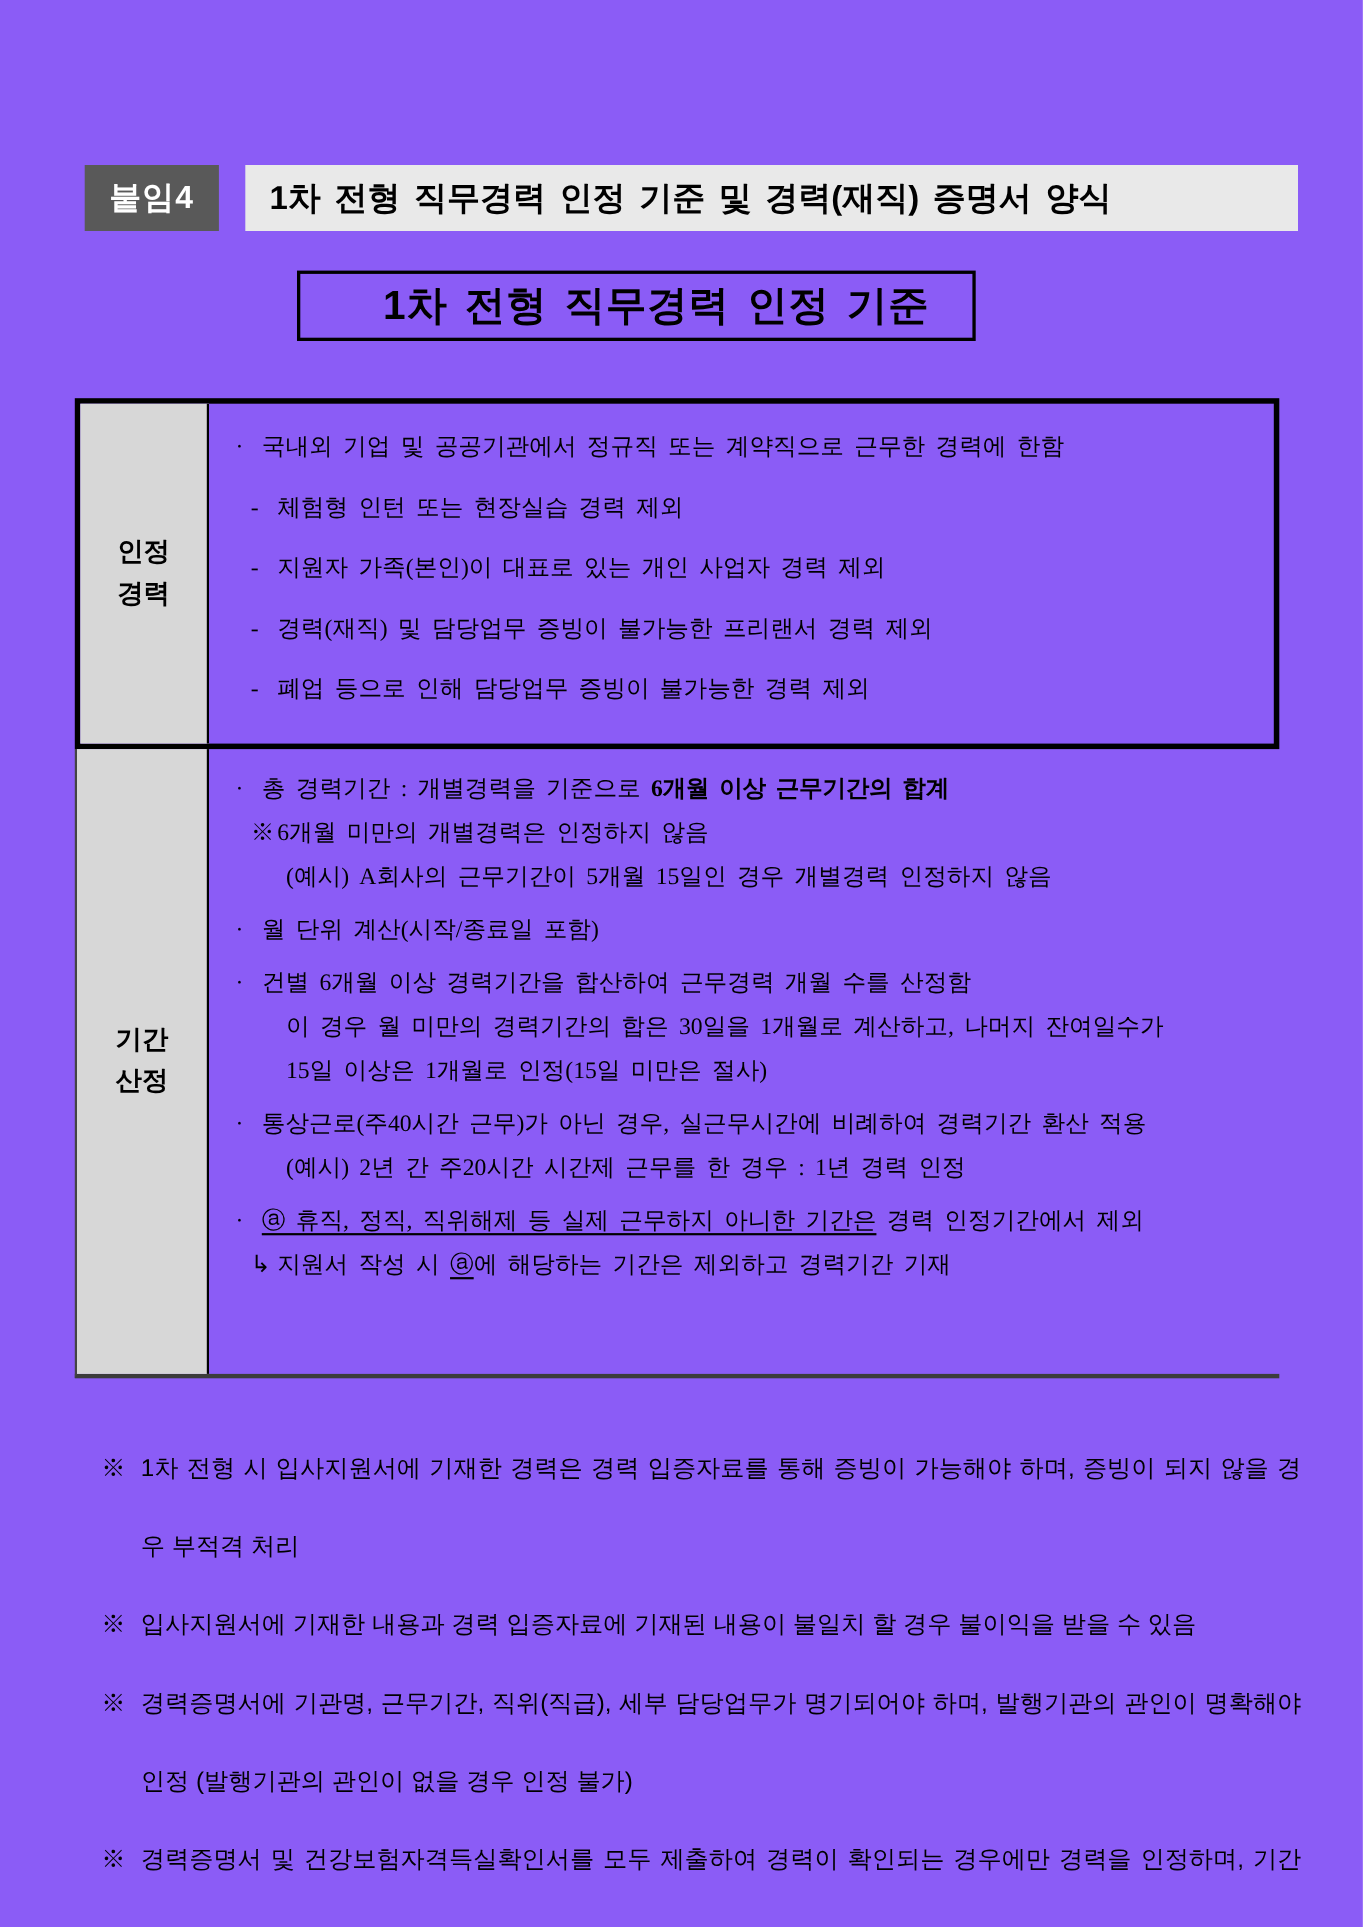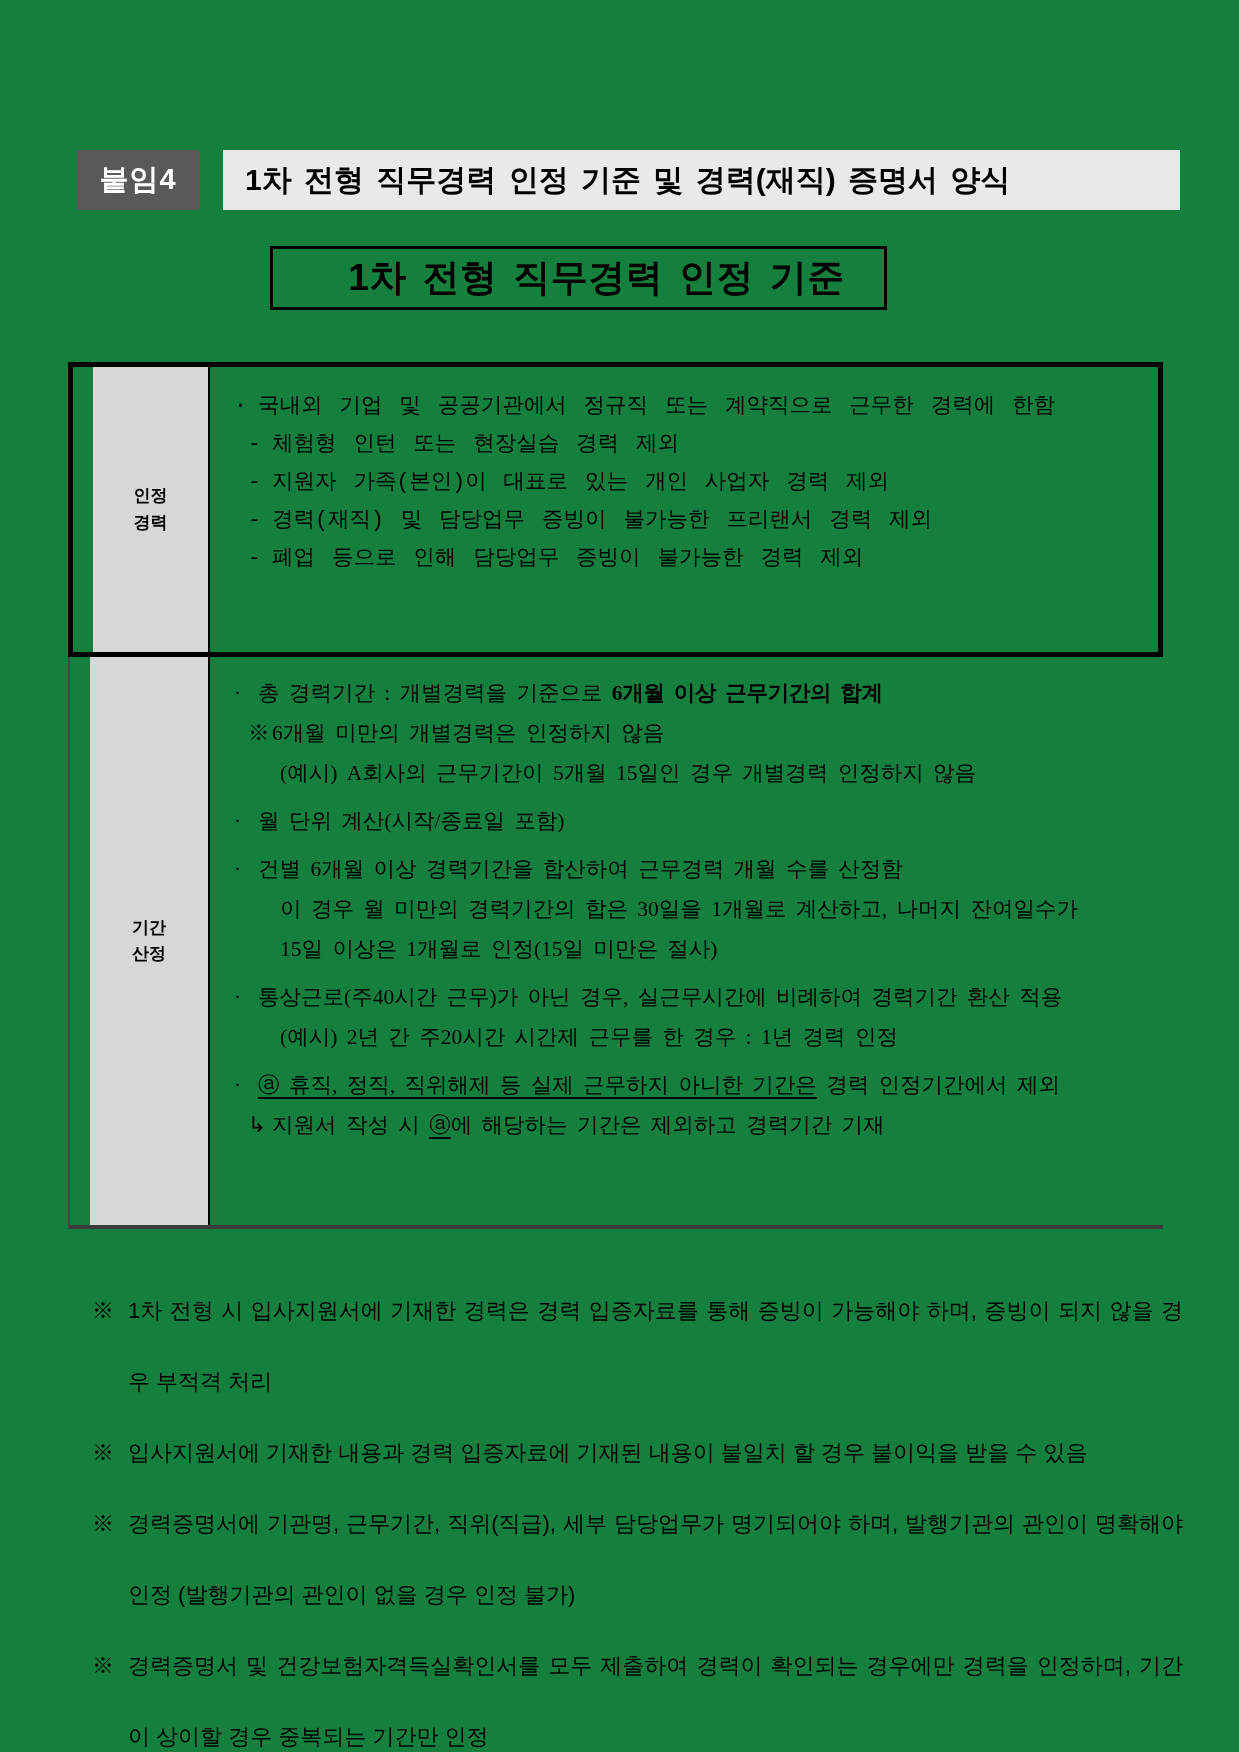--- a/index.html
+++ b/index.html
@@ -6,21 +6,21 @@
     --badge_bg:#595959;
     --titlebar_bg:#e9e9e9;
     --cell_bg:#d7d7d7;
     --highlight_bg:#f2f2f2;
   }
   html,body{margin:0;padding:0;}
   body{
     width:1239px;height:1752px;background:#ffffff;color:#000;
     font-family:"Liberation Sans",sans-serif;
   }
-  .page{position:relative;width:1239px;height:1752px;overflow:hidden;background:#15803d;}
+  .page{position:relative;width:1239px;height:1752px;overflow:hidden;background:#8b5cf6;}
 
   
   .header-row{display:flex;align-items:stretch;gap:24px;margin:150px 59px 0 77px;height:60px;}
   .badge{
     width:122px;flex-shrink:0;background:var(--badge_bg);color:#fff;
     font-weight:bold;font-size:29px;letter-spacing:1px;
     display:flex;align-items:center;justify-content:center;
   }
   .title-bar{
     flex:1;background:var(--titlebar_bg);
@@ -37,31 +37,31 @@
   }
 
   
   .ctable{margin:52px 0 0 68px;width:1095px;}
   .trow{display:flex;box-sizing:border-box;}
   .row1{border:5px solid #000;min-height:295px;}
   .row2{border-left:2px solid #444;border-bottom:4px solid #3c3c3c;min-height:572px;}
   .hcell{
     background:var(--cell_bg);flex-shrink:0;
     display:flex;align-items:center;justify-content:center;text-align:center;
-    font-family:"Liberation Serif",serif;font-weight:bold;font-size:17px;
-    line-height:1.55;white-space:pre-line;margin-left:20px;
+    font-family:"Liberation Serif",serif;font-weight:bold;font-size:24px;
+    line-height:1.55;white-space:pre-line;
   }
   .row1 .hcell{width:115px;border-right:2px solid #000;}
   .row2 .hcell{width:118px;border-right:2px solid #000;}
   .ccell{
     flex:1;box-sizing:border-box;padding:10px 8px 10px 24px;
     font-family:"Liberation Serif",serif;font-size:21.5px;word-spacing:4px;
   }
   .line{white-space:nowrap;}
-  .r1 .line{line-height:30px;margin:8px 0;font-family:Liberation Mono, monospace;}
+  .r1 .line{line-height:30px;margin:25px 0;}
   .r1 .line:first-child{margin-top:14px;}
   .r2 .line{line-height:40px;}
   .r2 .line.gap{margin-top:8px;}
   .r2 .line:first-child{margin-top:6px;}
   .marker{display:inline-block;min-width:24px;}
   .ind1{padding-left:14px;}
   .ind2{padding-left:46px;}
   .b{font-weight:bold;letter-spacing:-0.3px;}
   .u{text-decoration:underline;text-underline-offset:5px;text-decoration-thickness:1.5px;}
   .hl{background:var(--highlight_bg);padding:3px 8px 3px 2px;}

